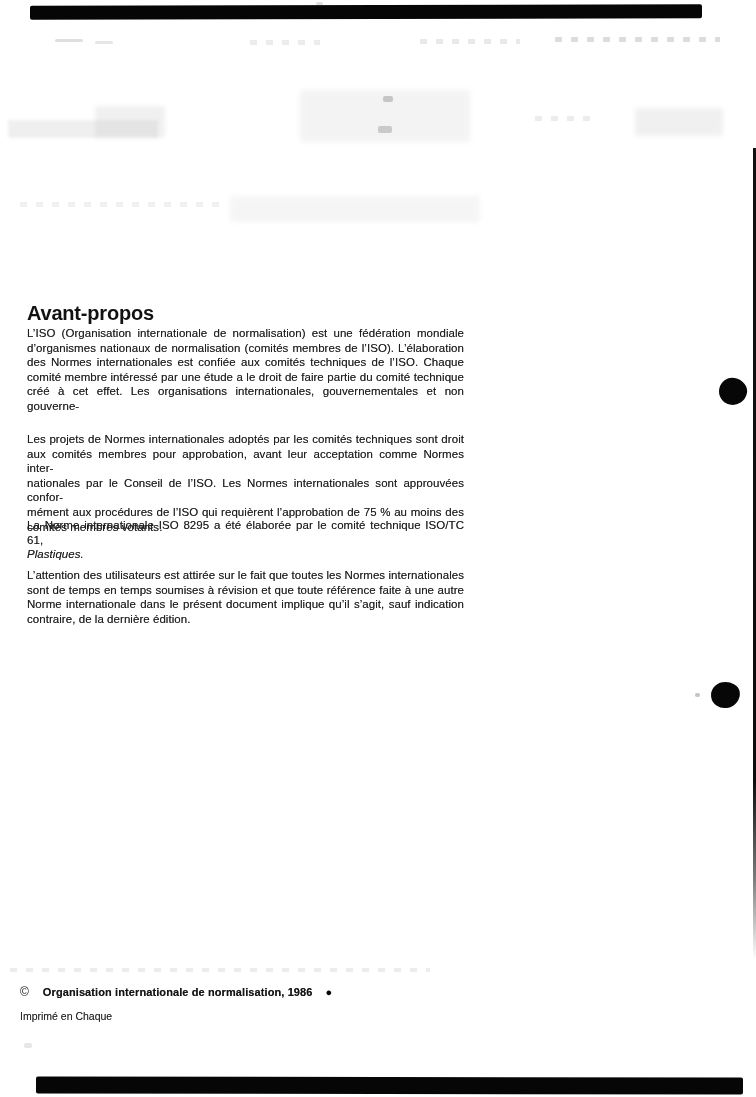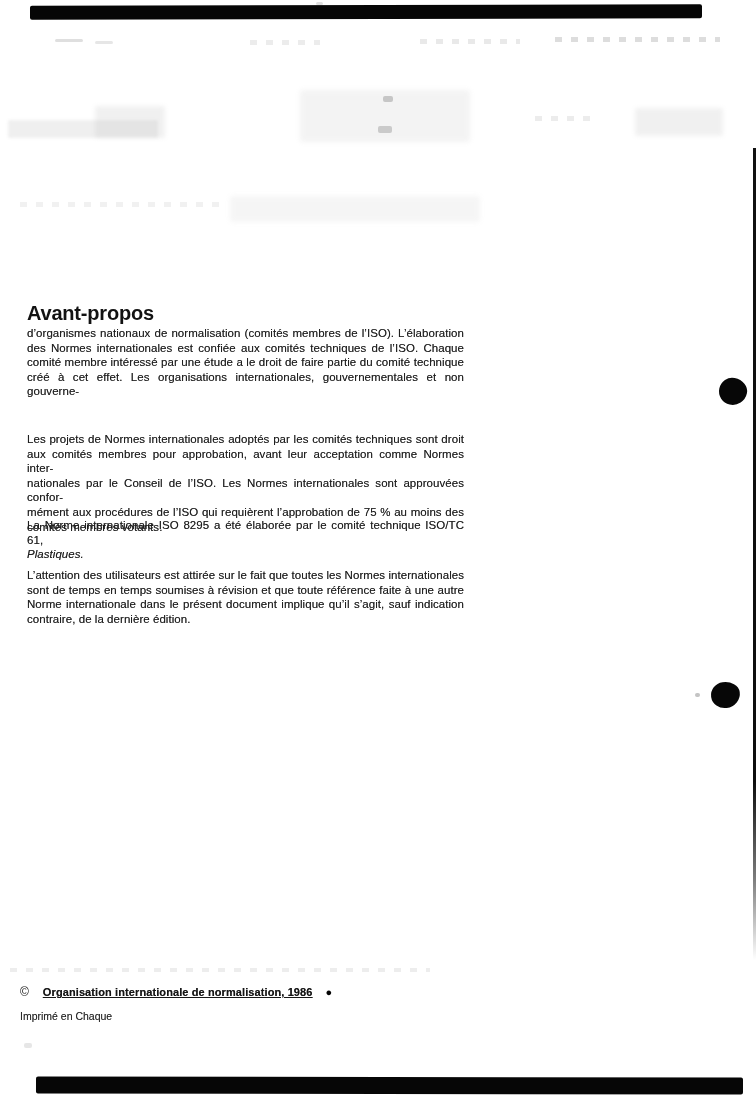--- a/index.html
+++ b/index.html
@@ -48,21 +48,21 @@
   .ln.last { text-align-last:left; }
   .italic { font-style:italic; }
 
   .copyright {
     position:absolute; left:20px; top:985px;
     display:flex; align-items:center;
     font-size:11px; color:#161616;
   }
   .copyright .csym { font-size:12px; font-weight:400; }
   .copyright .ctext { font-weight:700; margin-left:14px; letter-spacing:0.1px;
-                      text-shadow:0 0 0.3px rgba(0,0,0,0.6);text-decoration:underline; }
+                      text-shadow:0 0 0.3px rgba(0,0,0,0.6); }
   .copyright .cbullet { font-size:11px; margin-left:13px; color:#050505; }
 
   .printed {
     position:absolute; left:20px; top:1010px;
     font-size:10.5px; color:#242424;
     text-shadow:0 0 0.3px rgba(0,0,0,0.4);
   }
 </style>
 </head>
 <body>
@@ -92,20 +92,21 @@
     <span class="dashes" style="left:20px;  top:202px; width:200px; opacity:.22;"></span>
     <span class="speck" style="left:230px; top:196px; width:250px; height:26px; opacity:.13; filter:blur(2.5px);"></span>
     <span class="dashes" style="left:10px;  top:968px; width:420px; opacity:.28; height:4px;"></span>
     <span class="speck" style="left:24px;  top:1043px; width:8px; height:5px; opacity:.35;"></span>
     <span class="speck" style="left:695px; top:693px; width:5px; height:4px; opacity:.5; background:#8a8a8a;"></span>
   </div>
 
   <h1 class="title">Avant-propos</h1>
 
   <div class="para para-1">
+    <div class="ln">L’ISO (Organisation internationale de normalisation) est une fédération mondiale</div>
     <div class="ln">d’organismes nationaux de normalisation (comités membres de l’ISO). L’élaboration</div>
     <div class="ln">des Normes internationales est confiée aux comités techniques de l’ISO. Chaque</div>
     <div class="ln">comité membre intéressé par une étude a le droit de faire partie du comité technique</div>
     <div class="ln">créé à cet effet. Les organisations internationales, gouvernementales et non gouverne-</div>
   </div>
 
   <div class="para para-2">
     <div class="ln">Les projets de Normes internationales adoptés par les comités techniques sont droit</div>
     <div class="ln">aux comités membres pour approbation, avant leur acceptation comme Normes inter-</div>
     <div class="ln">nationales par le Conseil de l’ISO. Les Normes internationales sont approuvées confor-</div>

